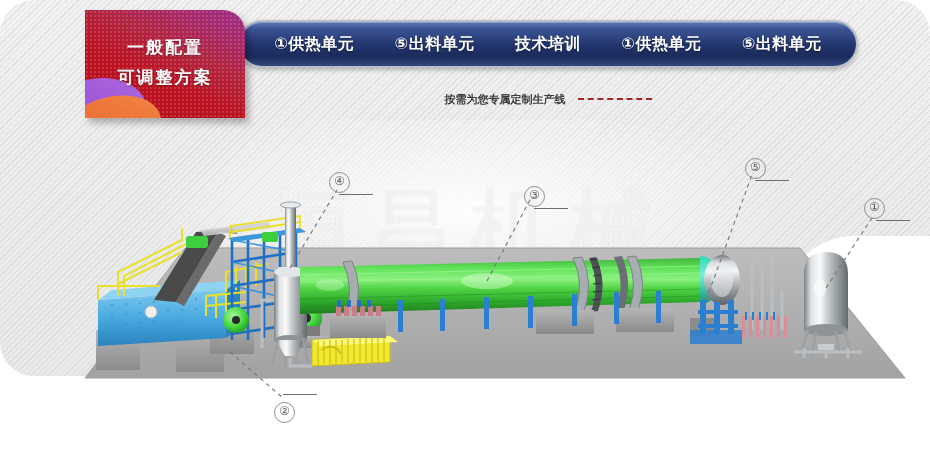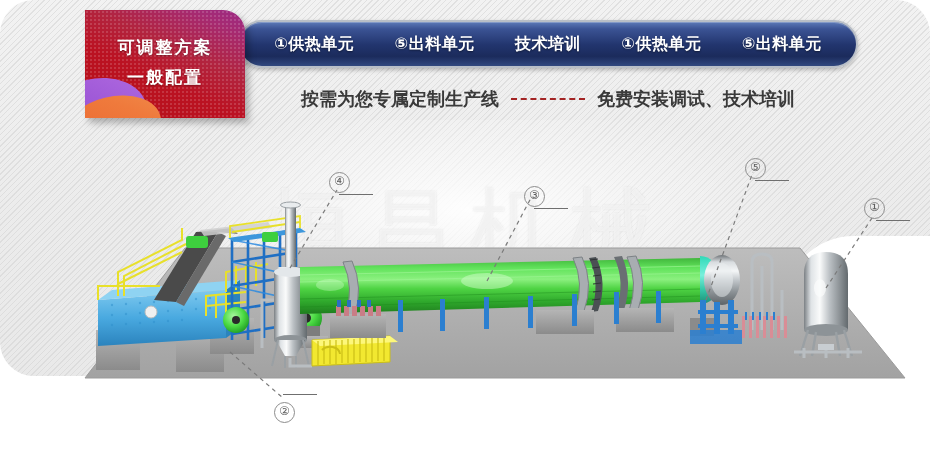--- a/index.html
+++ b/index.html
@@ -84,21 +84,21 @@
     letter-spacing:.5px;
   }
 
   
   .subtitle{
     position:absolute;left:238px;top:84px;width:620px;height:30px;
     display:flex;align-items:center;justify-content:center;gap:12px;
     z-index:4;
   }
   .subtitle .txt{
-    color:#3a3a3a;font-size:18px;font-weight:bold;white-space:nowrap;
+    color:#3a3a3a;font-size:11px;font-weight:bold;white-space:nowrap;
     font-family:"DejaVu Sans","Liberation Sans",sans-serif;
   }
   .subtitle .dashline{
     width:74px;height:0;border-top:2px dashed #a32424;
   }
 
   
   .watermark{
     position:absolute;left:255px;top:178px;width:430px;height:100px;
     font-size:84px;font-weight:normal;letter-spacing:16px;
@@ -488,32 +488,31 @@
   <div class="marker" style="left:745px;top:158px;">
     <div class="circ">⑤</div>
     <div class="bar" style="left:10px;top:22px;width:34px;"></div>
   </div>
 
   <div class="red-banner">
     <div class="dots"></div>
     <div class="swoosh-p"></div>
     <div class="swoosh-o"></div>
     <div class="rb-text">
+      <div>一般配置</div>
       <div>可调整方案</div>
-      <div>一般配置</div>
     </div>
   </div>
 
   <div class="blue-pill">
     <div class="unit">①供热单元</div>
     <div class="unit">⑤出料单元</div>
     <div class="unit">技术培训</div>
     <div class="unit">①供热单元</div>
     <div class="unit">⑤出料单元</div>
   </div>
 
   <div class="subtitle">
     <span class="txt">按需为您专属定制生产线</span>
     <span class="dashline"></span>
-    <span class="txt">免费安装调试、技术培训</span>
   </div>
 
 </div>
 
 </body></html>

